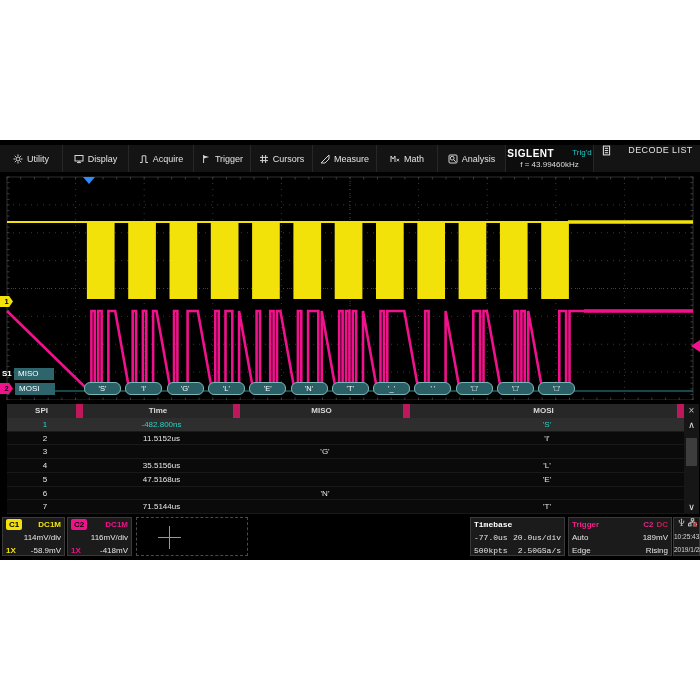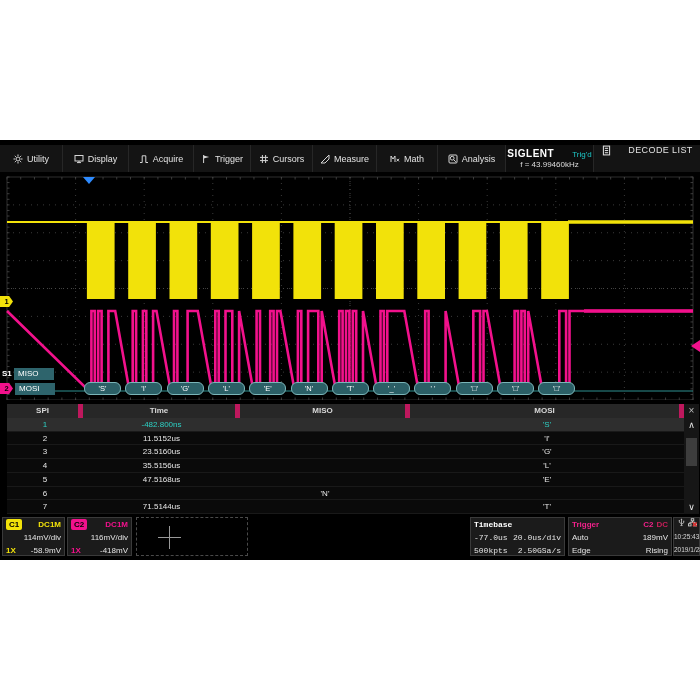--- a/index.html
+++ b/index.html
@@ -7,21 +7,21 @@
   *{box-sizing:border-box;}
   #screen{position:absolute;left:0;top:140px;width:700px;height:420px;background:#000;overflow:hidden;}
 
   
   #menubar{position:absolute;left:0;top:5px;width:700px;height:27px;background:#141414;display:flex;align-items:stretch;}
   #menu-items{display:flex;align-items:stretch;}
   .mitem{display:flex;align-items:center;justify-content:center;gap:4px;color:#e2e2e2;font-size:9px;
     border-right:1px solid #272727;cursor:default;}
   .sigblock{width:88px;display:flex;flex-direction:column;align-items:center;justify-content:center;
     border-right:1px solid #272727;background:#0d0d0d;}
-  .brandrow{display:flex;gap:18px;align-items:flex-end;}
+  .brandrow{display:flex;gap:18px;align-items:flex-start;}
   .brand{font-weight:bold;font-size:10px;color:#fff;letter-spacing:.5px;}
   .trig{color:#1ec8c8;font-size:8px;}
   .freq{font-size:8px;color:#ddd;margin-top:1px;}
   .decodecell{flex:1;display:flex;align-items:flex-start;justify-content:center;gap:16px;color:#e2e2e2;font-size:9px;letter-spacing:.4px;}
 
   
   #wave-svg{position:absolute;left:0;top:32px;}
   .cssmarker{position:absolute;width:0;height:0;}
   #trig-pos-marker{left:83px;top:37px;border-left:6px solid transparent;border-right:6px solid transparent;border-top:7px solid #2e8bff;}
   #trig-level-marker{left:691px;top:200px;border-top:6px solid transparent;border-bottom:6px solid transparent;border-right:9px solid #f2118c;}
@@ -32,21 +32,21 @@
   #s1-label{position:absolute;left:2px;top:229px;color:#fff;font-size:8px;font-weight:bold;}
   .buslabel{position:absolute;height:12px;background:#2e646c;color:#fff;font-size:8px;line-height:12px;padding:0 4px;}
   #miso-label{left:14px;top:228px;width:40px;}
   #mosi-label{left:15px;top:243px;width:40px;}
   .bubble{position:absolute;top:242px;width:37px;height:13px;background:#2b5f66;border:1px solid #7ab5b8;
     border-radius:6px;color:#fff;font-size:7.5px;line-height:11px;text-align:center;white-space:pre;}
 
   
   #dtable{position:absolute;left:7px;top:264px;width:677px;background:#0a0a0a;}
   .thead{display:grid;grid-template-columns:76px 157px 170px 274px;height:14px;background:#272727;}
-  .thead div{font-size:8px;font-weight:bold;color:#d8d8d8;text-align:center;line-height:14px;border-right:5px solid #be185d;}
+  .thead div{font-size:8px;font-weight:bold;color:#d8d8d8;text-align:center;line-height:14px;border-right:7px solid #be185d;}
   .trow{display:grid;grid-template-columns:76px 157px 170px 274px;height:13.71px;border-bottom:1px solid #191919;color:#e6e6e6;}
   .trow div{font-size:8px;text-align:center;line-height:13px;overflow:hidden;}
   .trow.sel{background:#2e2e2e;color:#2dd0c4;}
   #tscroll{position:absolute;left:684px;top:264px;width:15px;height:110px;background:#161616;}
   #tscroll .sarrow{position:absolute;left:0;width:15px;height:14px;color:#e8e8e8;font-size:9px;text-align:center;line-height:14px;}
   #scroll-up{top:14px;} #scroll-down{bottom:0;}
   #scroll-thumb{position:absolute;left:2px;top:34px;width:11px;height:28px;background:#3d3d3d;}
   #table-close{position:absolute;left:0;top:0;width:15px;height:14px;color:#bdbdbd;font-size:10px;text-align:center;line-height:13px;}
 
   
@@ -404,21 +404,20 @@
           <div>'S'</div>
         </div>
         <div class="trow">
           <div>2</div>
           <div>11.5152us</div>
           <div></div>
           <div>'I'</div>
         </div>
         <div class="trow">
           <div>3</div>
-          <div>23.5160us</div>
           <div></div>
           <div>'G'</div>
         </div>
         <div class="trow">
           <div>4</div>
           <div>35.5156us</div>
           <div></div>
           <div>'L'</div>
         </div>
         <div class="trow">

